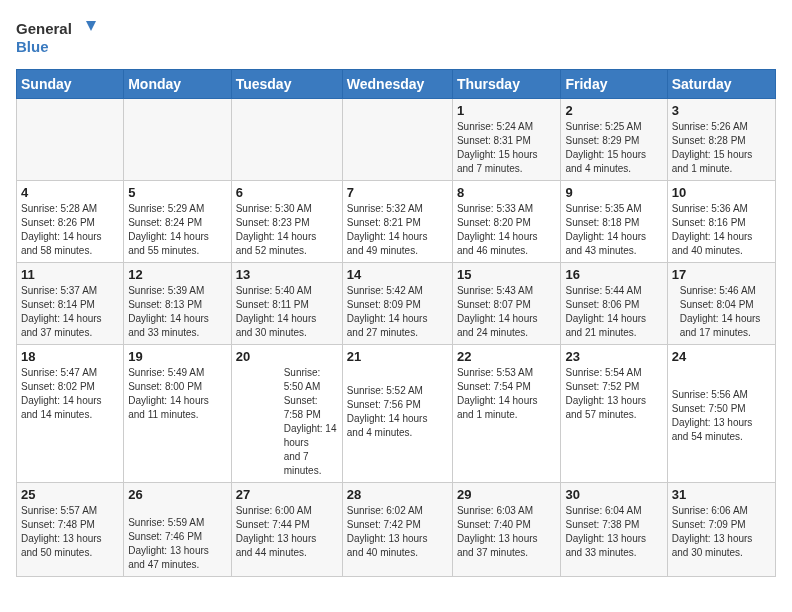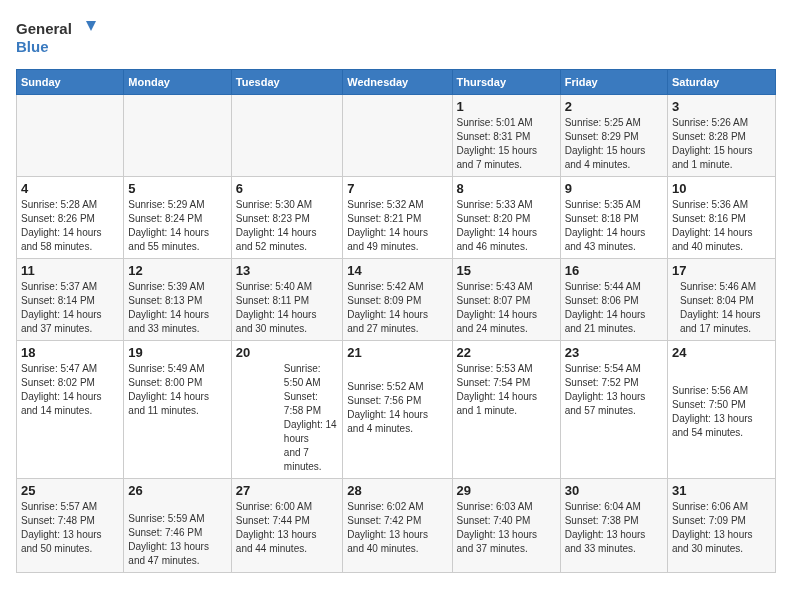--- a/index.html
+++ b/index.html
@@ -36,21 +36,21 @@
     table {
       width: 100%;
       border-collapse: collapse;
       font-size: 11px;
     }
     thead th {
       background: #3a7abf;
       color: #fff;
       padding: 6px 4px;
       text-align: left;
-      font-size: 11px;
+      font-size: 14px;
       font-weight: bold;
       border: 1px solid #2a6aaf;
     }
     tbody td {
       border: 1px solid #ccc;
       vertical-align: top;
       padding: 4px;
       height: 80px;
       width: 113px;
       color: #333;
@@ -107,21 +107,21 @@
       </tr>
   </thead>
   <tbody>
   <tr>
         <td class="empty-cell"></td>
         <td class="empty-cell"></td>
         <td class="empty-cell"></td>
         <td class="empty-cell"></td>
         <td>
           <div class="day-number">1</div>
-          <div class="day-info" style="white-space: pre-line;">Sunrise: 5:01 AM
+          <div class="day-info" style="white-space: pre-line;">Sunrise: 5:24 AM
 Sunset: 8:31 PM
 Daylight: 15 hours
 and 7 minutes.</div>
         </td>
         <td>
           <div class="day-number">2</div>
           <div class="day-info" style="white-space: pre-line;">Sunrise: 5:25 AM
 Sunset: 8:29 PM
 Daylight: 15 hours
 and 4 minutes.</div>

